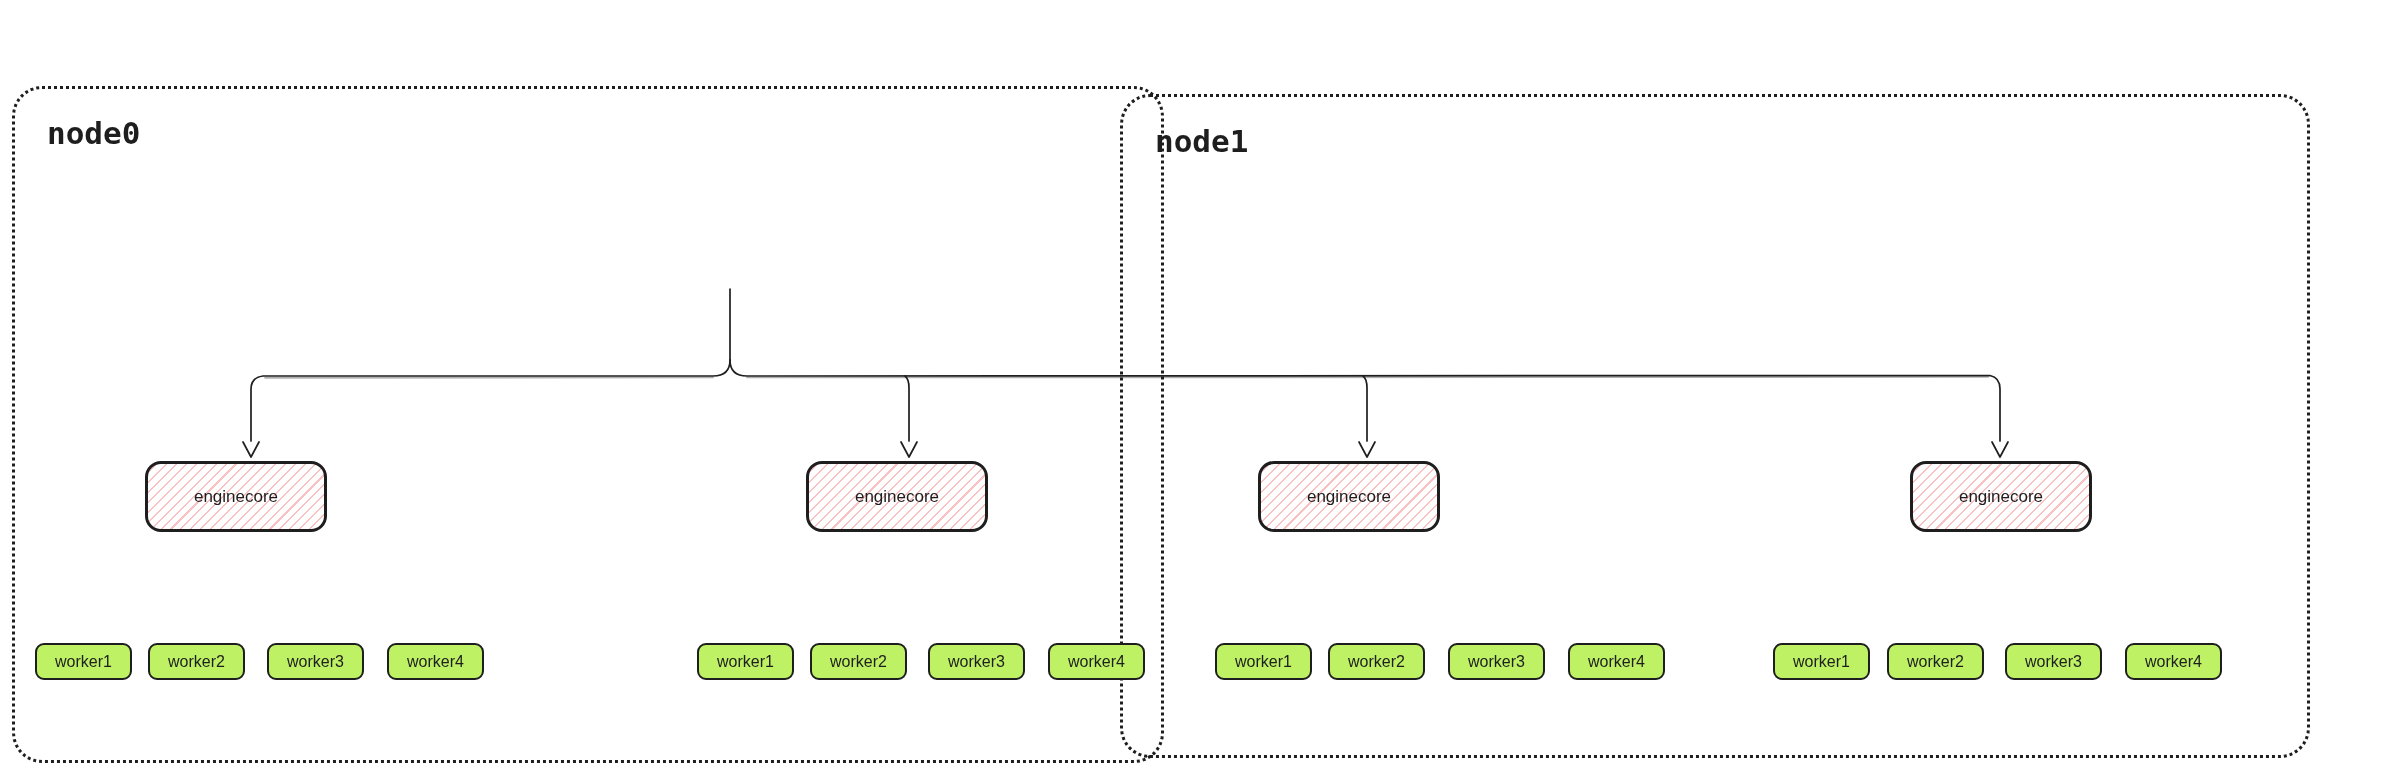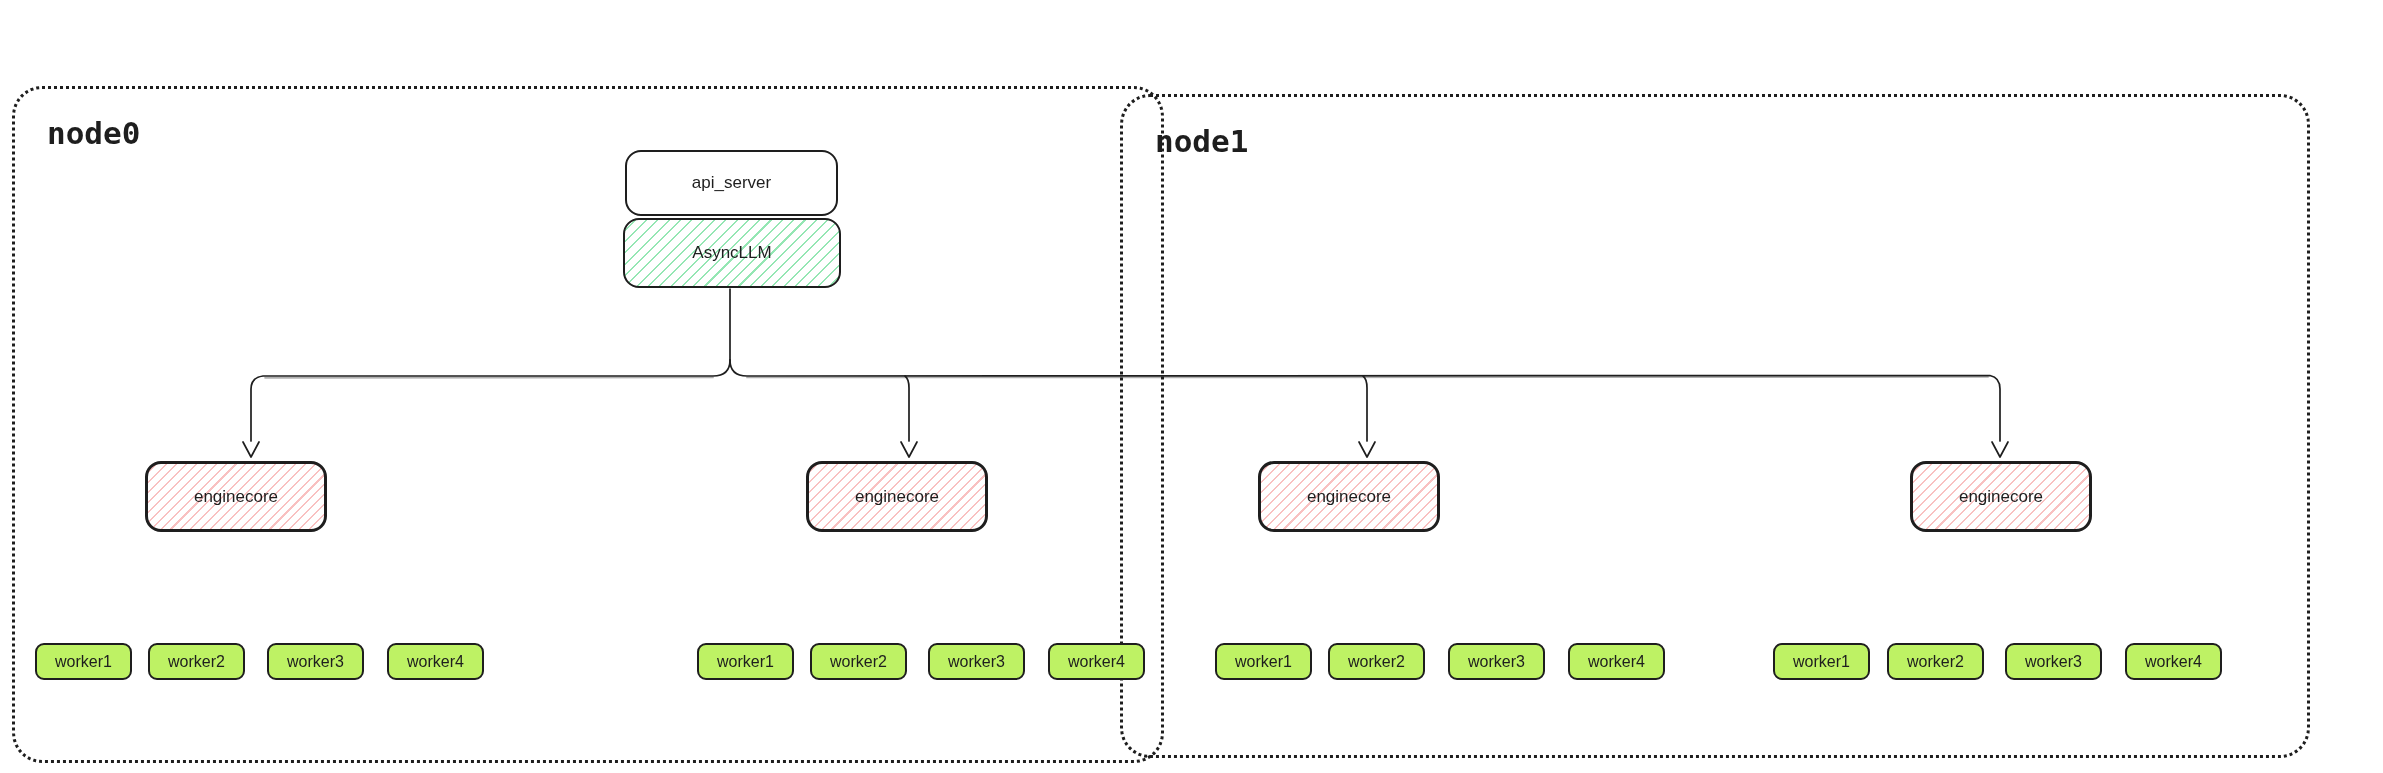--- a/index.html
+++ b/index.html
@@ -91,26 +91,20 @@
 
 
   <div class="nodebox" id="node0">
     <div class="nodelabel">node0</div>
   </div>
 
   <div class="nodebox" id="node1">
     <div class="nodelabel">node1</div>
   </div>
 
-  <div class="box" id="api-server">
-    <span>api_server</span>
-  </div>
-  <div class="box hatch-green" id="asyncllm">
-    <span>AsyncLLM</span>
-  </div>
 
   <div class="box engine hatch-red" id="engine-0">
     <span>enginecore</span>
   </div>
   <div class="box engine hatch-red" id="engine-1">
     <span>enginecore</span>
   </div>
   <div class="box engine hatch-red" id="engine-2">
     <span>enginecore</span>
   </div>

